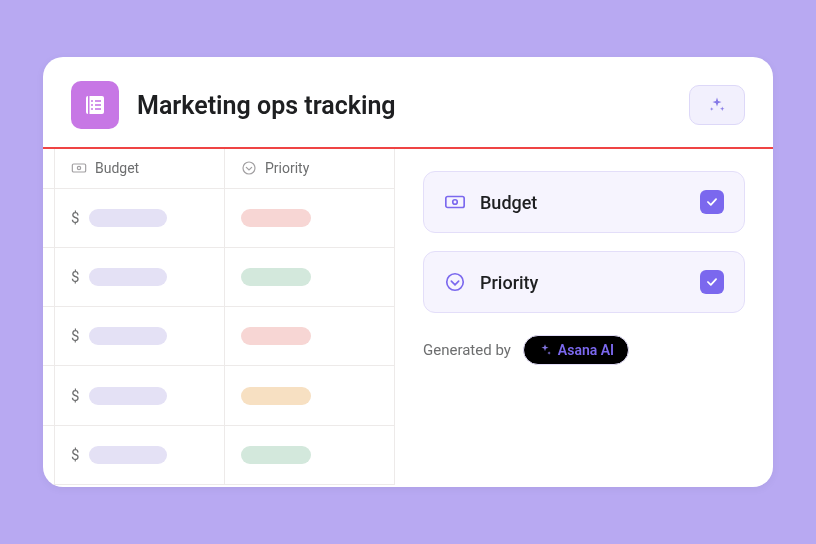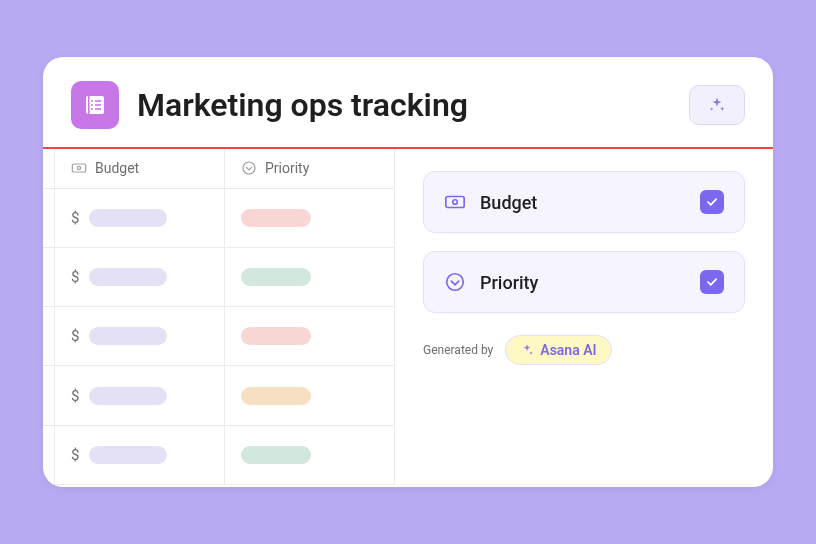--- a/index.html
+++ b/index.html
@@ -31,21 +31,21 @@
     width: 48px;
     height: 48px;
     background: #c777e5;
     border-radius: 10px;
     display: flex;
     align-items: center;
     justify-content: center;
     margin-right: 18px;
   }
   .title {
-    font-size: 32px;
+    font-size: 25px;
     font-weight: 600;
     color: #1e1f21;
     flex: 1;
   }
   .gen-btn {
     display: flex;
     align-items: center;
     gap: 8px;
     background: #f2f0fd;
     border: 1px solid #ddd8f8;
@@ -172,27 +172,27 @@
     justify-content: center;
   }
   .gen-by {
     display: flex;
     align-items: center;
     gap: 12px;
     margin-top: 4px;
   }
   .gen-by-text {
     color: #6d6e6f;
-    font-size: 12px;
+    font-size: 15px;
   }
   .ai-chip {
     display: flex;
     align-items: center;
     gap: 6px;
-    background: #fef9c3;
+    background: #000000;
     border: 1px solid #e3def9;
     color: #7b68ee;
     font-size: 14px;
     font-weight: 600;
     padding: 6px 14px;
     border-radius: 999px;
   }
 </style>
 </head>
 <body>

